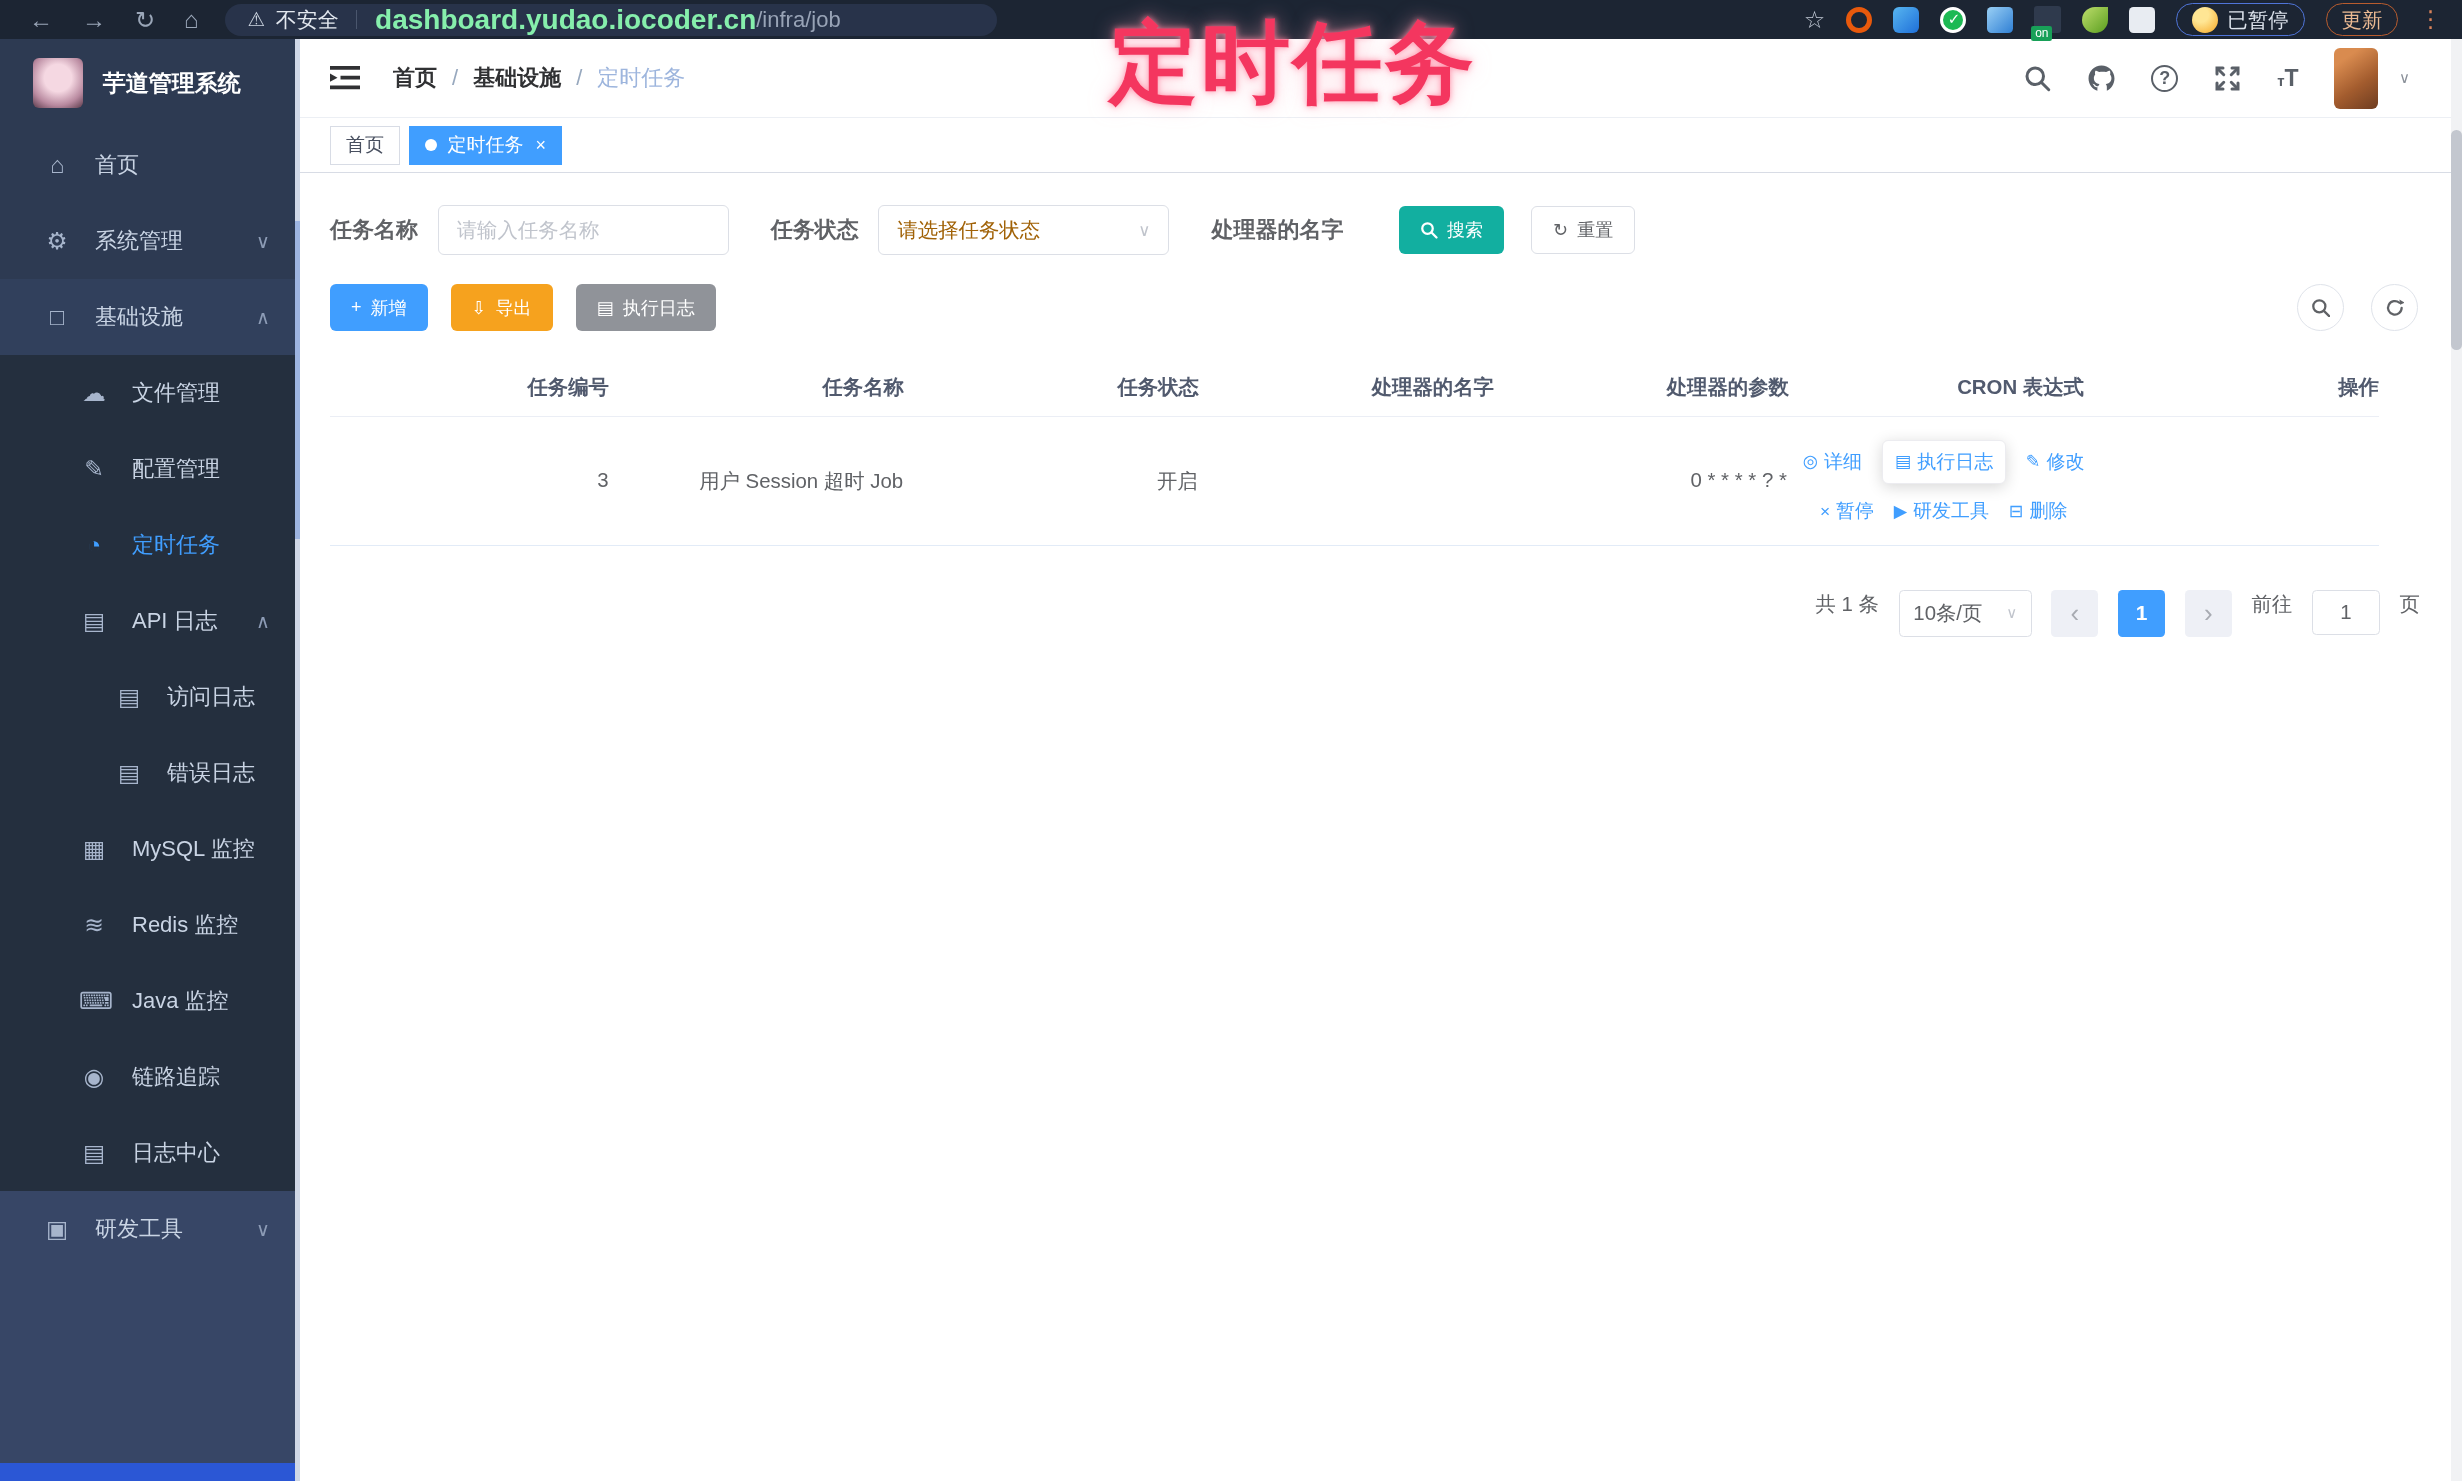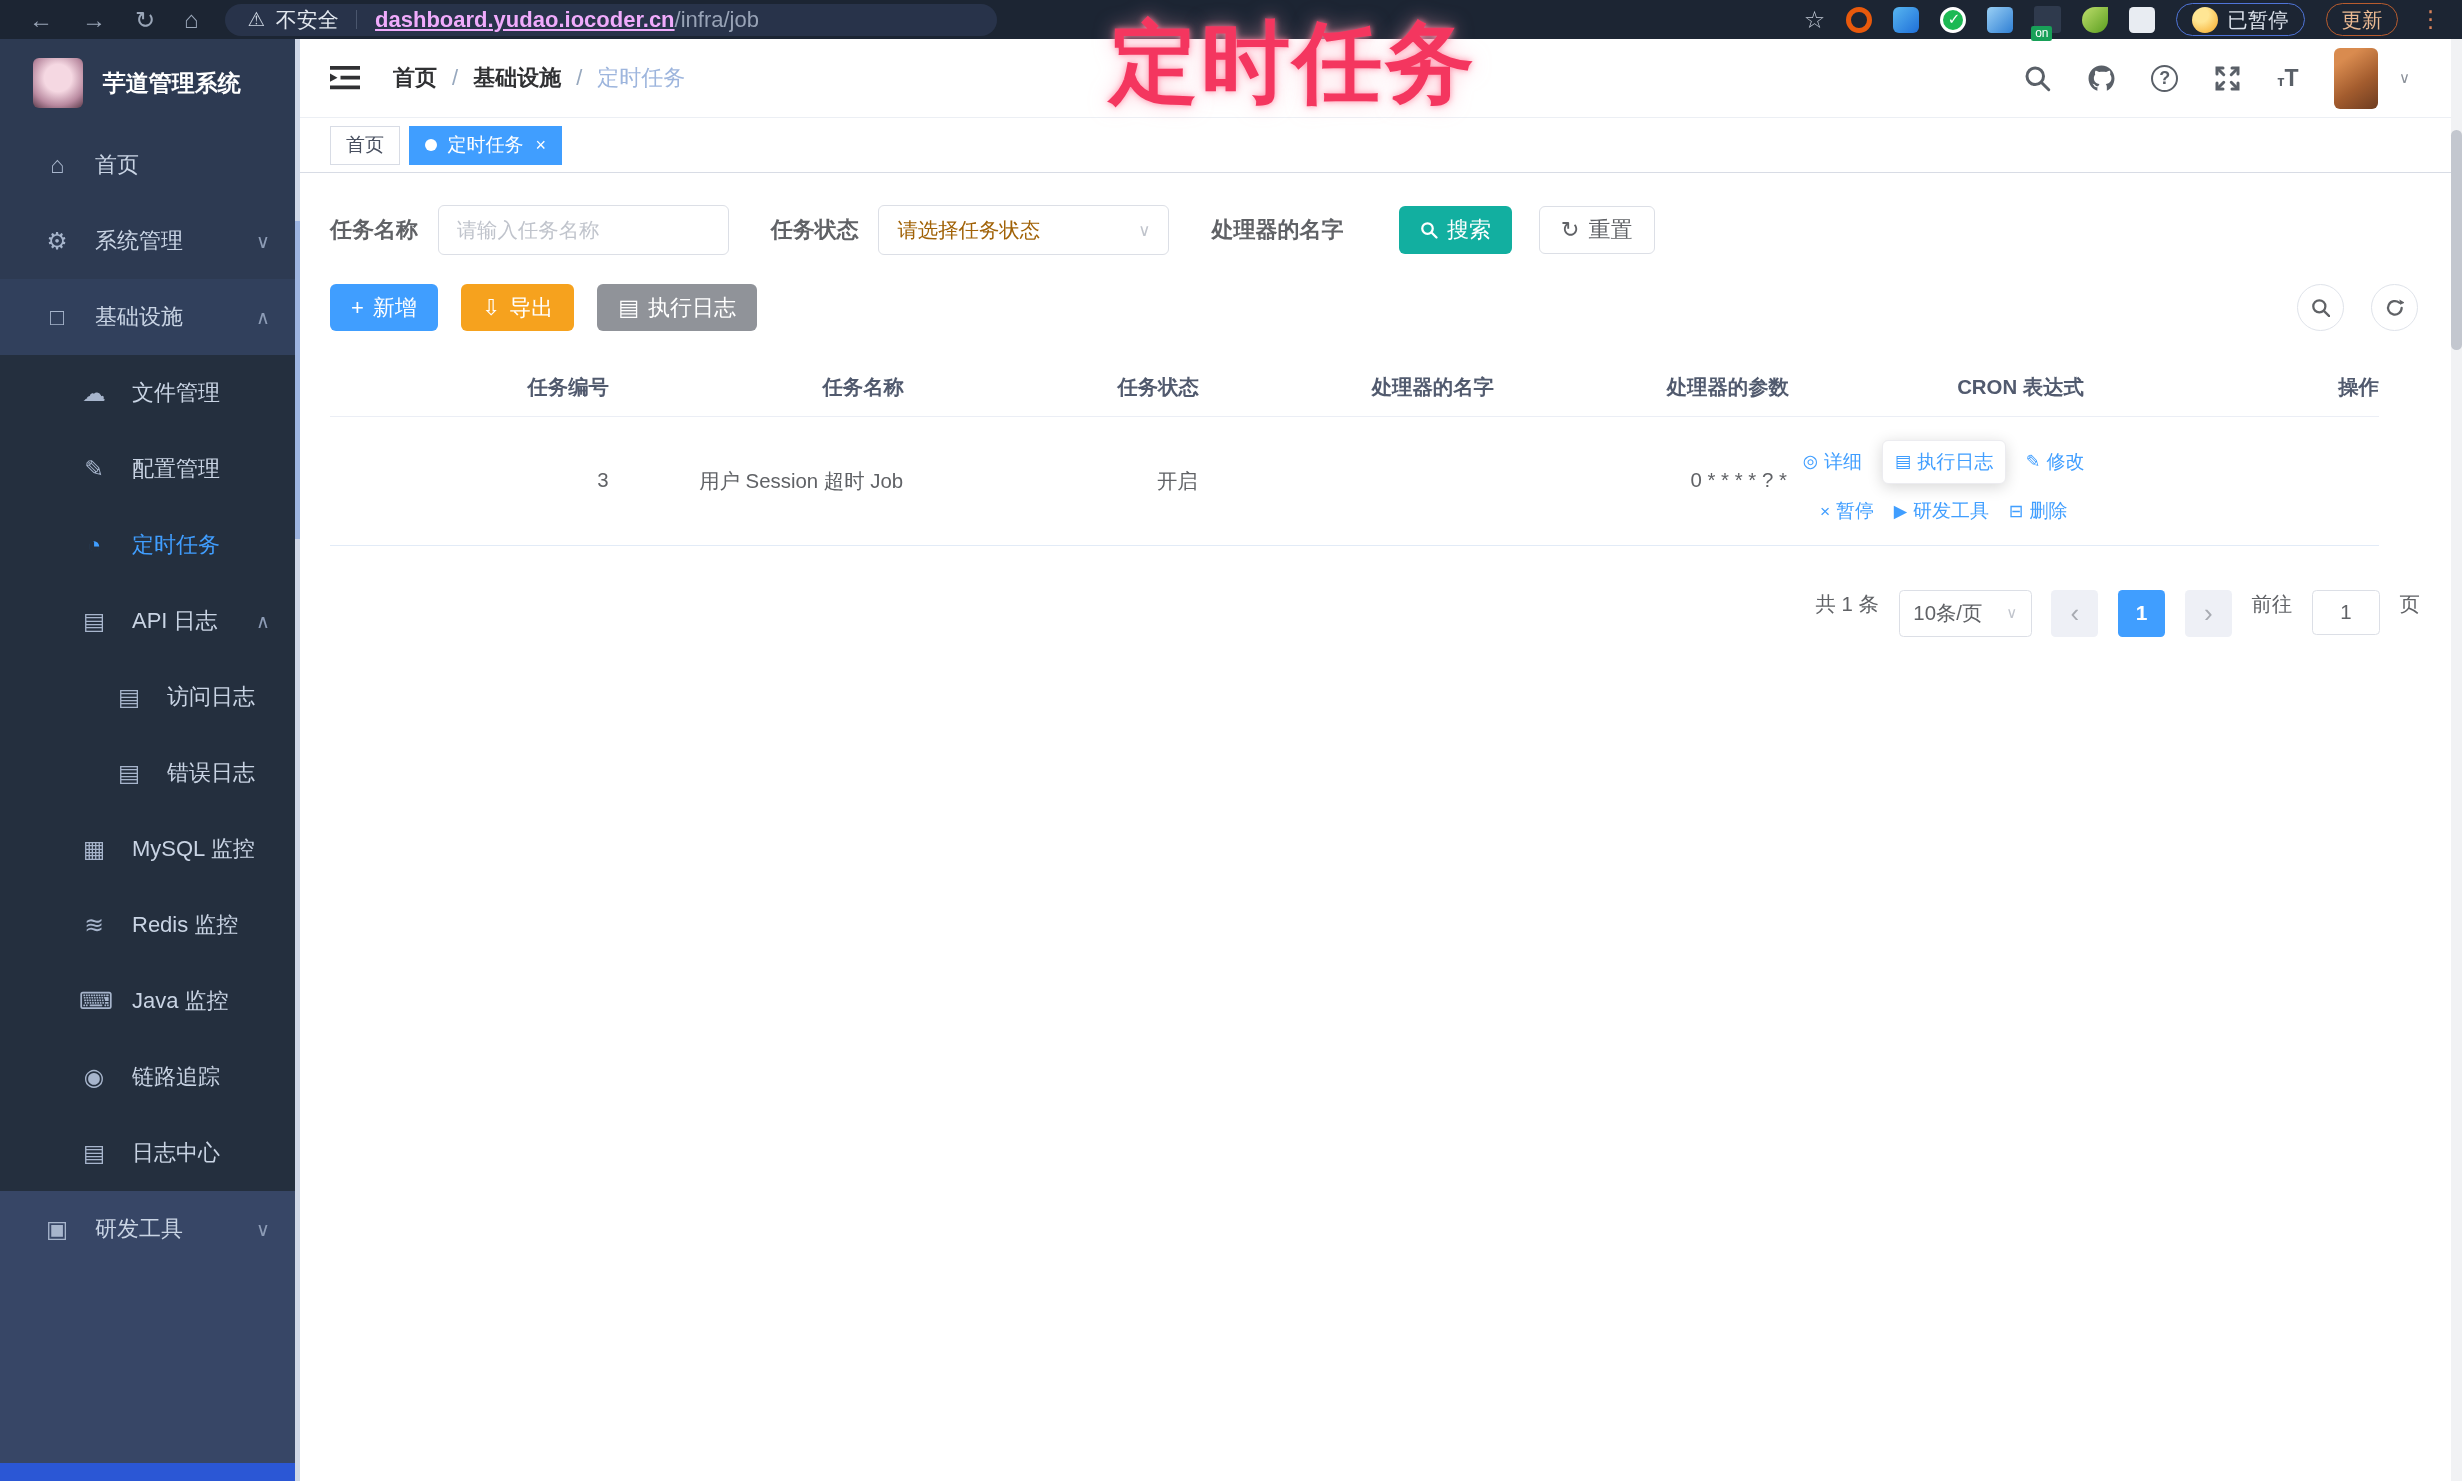--- a/index.html
+++ b/index.html
@@ -9,21 +9,21 @@
 
   
   .browser-bar { position:absolute; top:0; left:0; width:2462px; height:39px; background:#1c2533;
     display:flex; align-items:center; color:#a7b1c2; z-index:40; }
   .bnav { font-size:24px; margin-left:29px; color:#9aa6b8; }
   .url-pill { height:32px; background:#28334a; border-radius:16px; display:flex; align-items:center;
     margin-left:26px; padding:0 23px; width:772px; }
   .warn-icon { font-size:19.7px; color:#cdd5e0; margin-right:10.6px; }
   .sec-label { color:#e3e8ef; font-size:21px; margin-right:16.7px; white-space:nowrap; }
   .url-div { width:1.5px; height:19.7px; background:#4a566d; margin-right:18px; }
-  .url-host { color:#f0abfc; font-weight:bold; font-size:22px; white-space:nowrap;text-decoration:underline; }
+  .url-host { color:#86efac; font-weight:bold; font-size:28px; white-space:nowrap; }
   .url-path { color:#98a3b6; font-size:22px; white-space:nowrap; }
   .browser-right { margin-left:auto; display:flex; align-items:center; gap:21px; padding-right:19.7px; }
   .ext { width:26px; height:26px; border-radius:50%; position:relative; flex:0 0 auto; }
   .ext-star { background:none; color:#c2cad6; font-size:24px; width:auto; height:auto; }
   .ext-orange { border:5.3px solid #e8590c; background:transparent; }
   .ext-blue { background:linear-gradient(135deg,#58b6f0,#1e6fd9); border-radius:6px; }
   .ext-green { background:#1db954; border:3px solid #fff; }
   .ext-green::after { content:"✓"; color:#fff; font-size:15px; position:absolute; left:4.5px; top:0.8px; }
   .ext-gem { background:linear-gradient(135deg,#9ad0f5,#2f7fd4); border-radius:4.5px; }
   .ext-dark { background:#2f3a4d; border-radius:3px; width:27px; height:27px; }
@@ -94,21 +94,21 @@
   .f-label { font-weight:700; margin-right:19.7px; white-space:nowrap; }
   .f-input { width:291px; height:50px; border:1.5px solid #dcdfe6; border-radius:6px; background:#fff;
     font-size:20.4px; color:#606266; padding:0 18px; outline:none;
     font-family:"Liberation Sans","DejaVu Sans",sans-serif; }
   .f-input::placeholder { color:#c0c4cc; }
   .f-select { width:291px; height:50px; border:1.5px solid #dcdfe6; border-radius:6px; background:#fff;
     display:flex; align-items:center; justify-content:space-between; padding:0 18px; cursor:pointer; }
   .f-select .ph { color:#a16207; font-size:20.4px; }
   .f-select .car { color:#c0c4cc; font-size:16.7px; }
   .btn { height:48px; border-radius:6px; display:inline-flex; align-items:center; gap:9px;
-    font-size:22px; padding:0 21px; cursor:pointer; border:none; white-space:nowrap;
+    font-size:18px; padding:0 21px; cursor:pointer; border:none; white-space:nowrap;
     font-family:"Liberation Sans","DejaVu Sans",sans-serif; }
   .btn-search { background:#12afa0; color:#fff; margin-left:-6px; }
   .btn-reset { background:#fff; border:1.5px solid #dcdfe6; color:#606266; margin-left:27px; }
 
   .toolbar { margin-top:29px; display:flex; align-items:center; }
   .btn-add { background:#409eff; color:#fff; height:47px; margin-right:23px; }
   .btn-export { background:#f6a21e; color:#fff; height:47px; margin-right:23px; }
   .btn-exec { background:#909399; color:#fff; height:47px; }
   .round-group { margin-left:auto; display:flex; gap:27px; padding-right:3px; }
   .round-btn { width:47px; height:47px; border-radius:50%; border:1.5px solid #dfe3ea; background:#fff;

